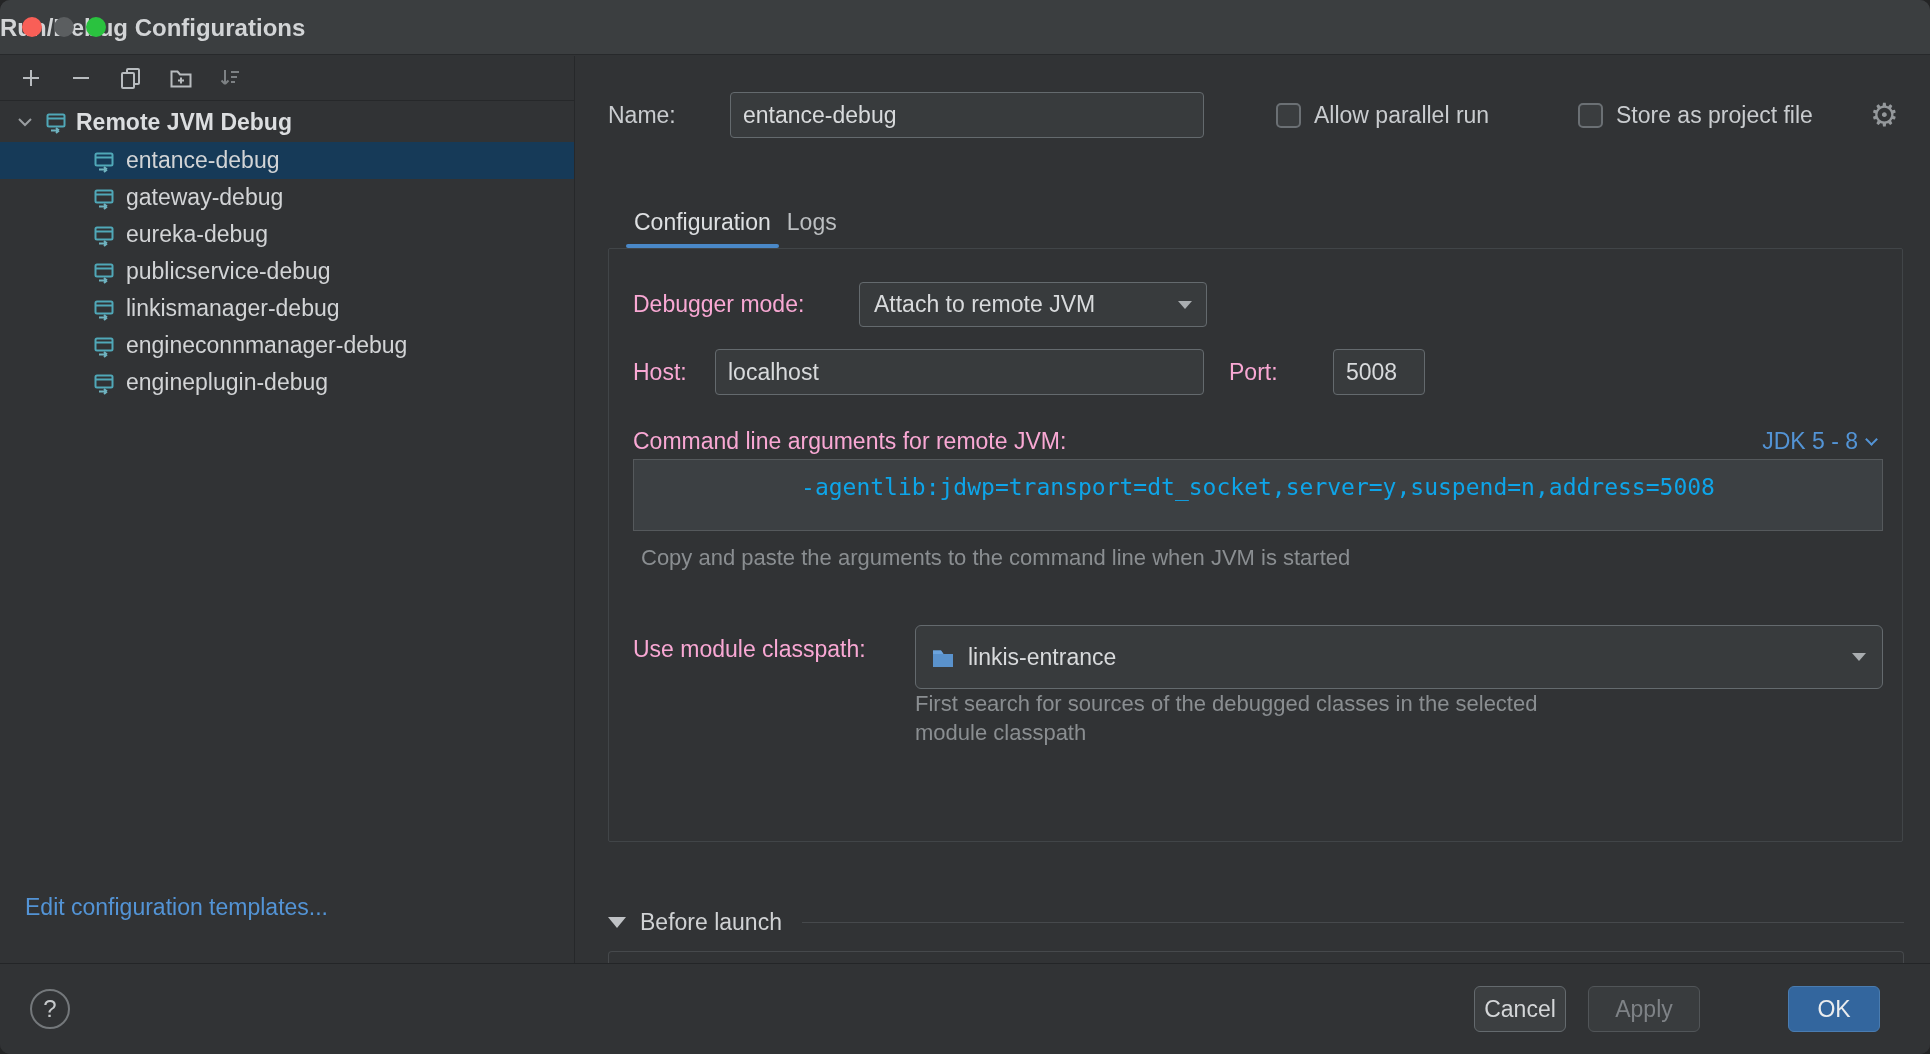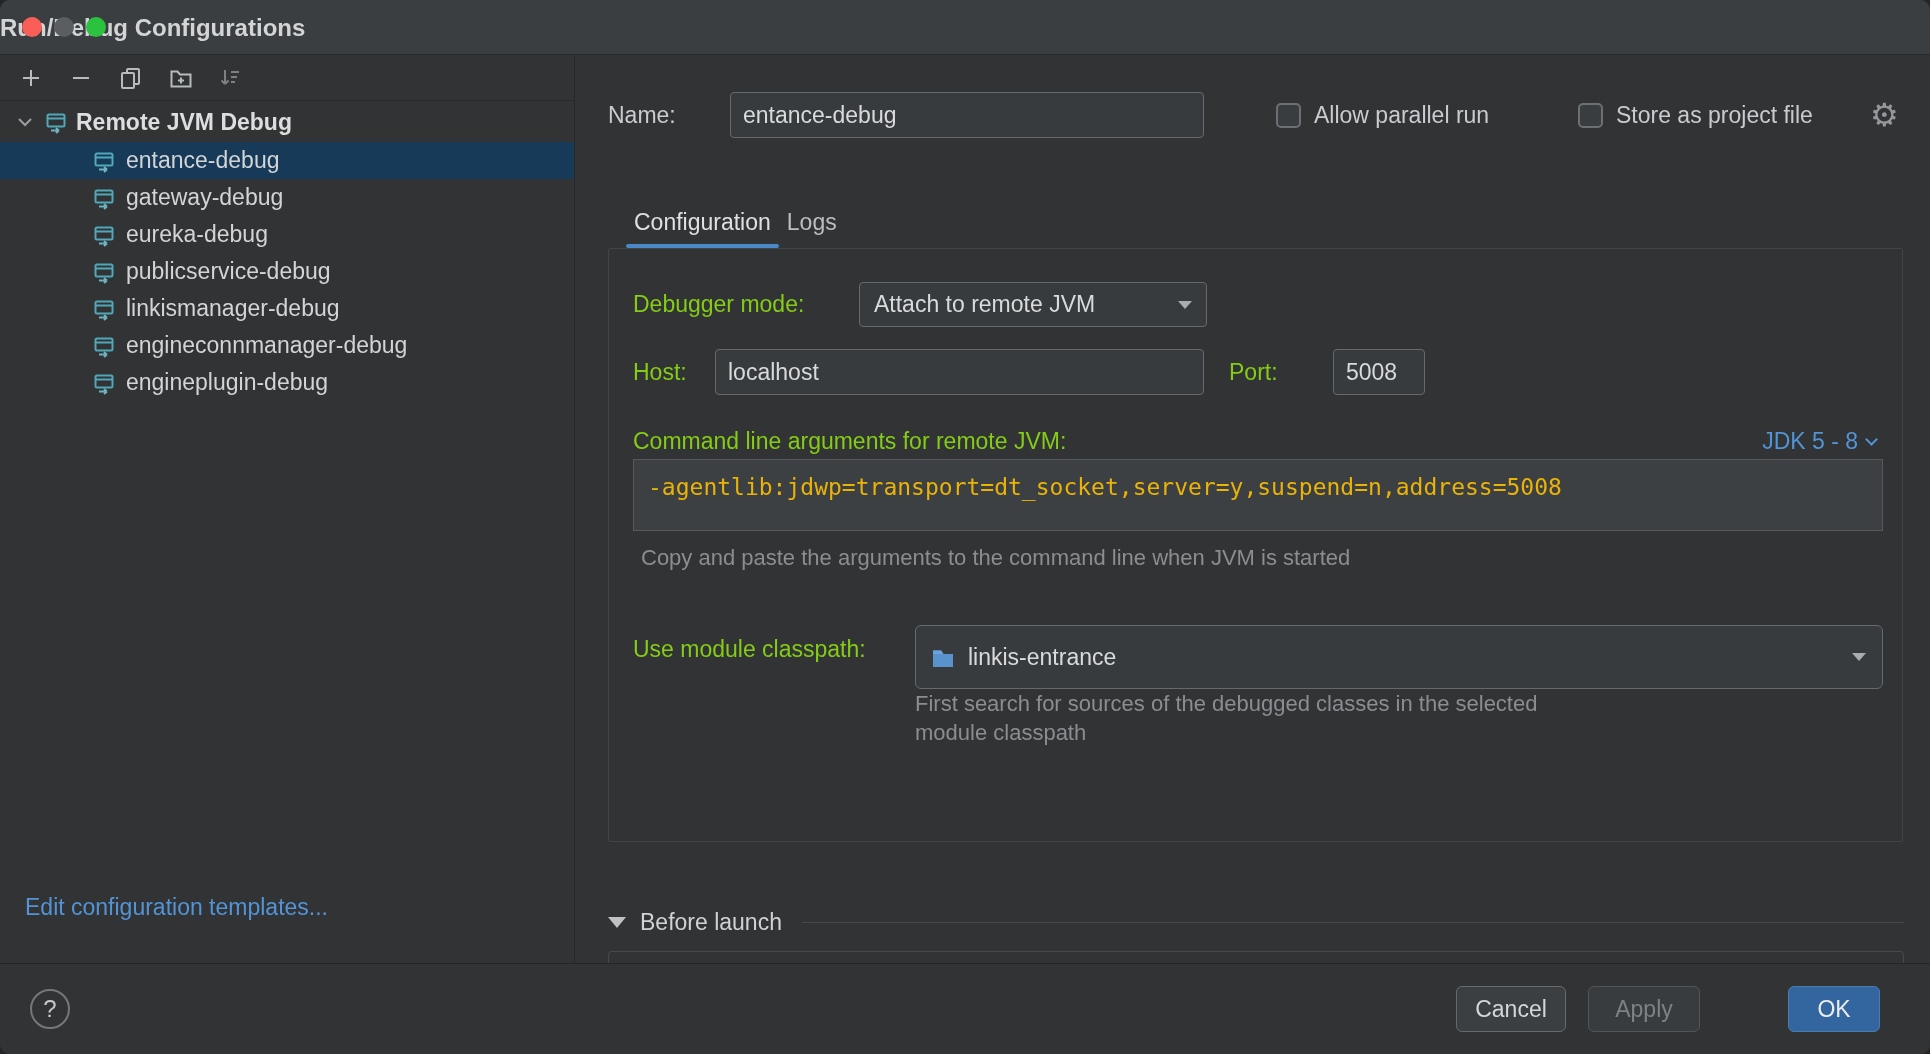--- a/index.html
+++ b/index.html
@@ -37,58 +37,58 @@
   .cb-store { left: 1002px; }
   .checkbox { width: 25px; height: 25px; border: 2px solid #6b7074; border-radius: 5px; background: #3a3d3f; flex: none; }
   .gear { position: absolute; left: 1294px; top: 41px; font-size: 32px; color: #94989b; line-height: 36px; cursor: pointer; }
 
   .tabs { position: absolute; left: 50px; top: 140px; display: flex; }
   .tab { position: relative; height: 52px; line-height: 52px; padding: 0 8px; font-size: 23px; color: #bcbfc1; cursor: pointer; }
   .tab.active { color: #dee0e2; }
   .tab .underline { position: absolute; left: 0; right: 0; bottom: 0; height: 4px; background: #4a88c7; border-radius: 2px; }
 
   .content-box { position: absolute; left: 32px; top: 192px; width: 1295px; height: 594px; border: 1px solid #414548; border-radius: 2px; }
-  .cb-label { position: absolute; font-size: 23px; color: #84cc16; }
+  .cb-label { position: absolute; font-size: 23px; color: #f9a8d4; }
   .lbl-debugger { left: 24px; top: 33px; height: 45px; line-height: 45px; }
   .combo { position: absolute; display: flex; align-items: center; background: #383b3d; border: 1px solid #646a6e; border-radius: 4px; cursor: pointer; }
   .combo .val { font-size: 23px; color: #d8dadc; }
   .arrow-down { width: 0; height: 0; border-left: 7px solid transparent; border-right: 7px solid transparent; border-top: 8px solid #a9adb0; }
   .combo-debugger { left: 250px; top: 33px; width: 348px; height: 45px; padding-left: 14px; }
   .combo-debugger .arrow-down { position: absolute; right: 14px; }
 
   .lbl-host { left: 24px; top: 100px; height: 46px; line-height: 46px; }
   .host-input { position: absolute; left: 106px; top: 100px; width: 489px; height: 46px; }
   .lbl-port { left: 620px; top: 100px; height: 46px; line-height: 46px; }
   .port-input { position: absolute; left: 724px; top: 100px; width: 92px; height: 46px; }
 
   .lbl-cmd { left: 24px; top: 176px; height: 32px; line-height: 32px; }
   .jdk-select { position: absolute; right: 26px; top: 176px; height: 32px; display: flex; align-items: center; font-size: 23px; color: #5394d6; cursor: pointer; }
   .chev { display: inline-block; width: 9px; height: 9px; border-right: 2px solid #5394d6; border-bottom: 2px solid #5394d6; transform: rotate(45deg); margin-left: 9px; margin-top: -4px; }
   .cmd-box { position: absolute; left: 24px; top: 210px; width: 1250px; height: 72px; background: #3c4043; border: 1px solid #55595c; padding: 14px 14px; cursor: text; }
-  .cmd-text { font-family: "DejaVu Sans Mono", monospace; font-size: 23px; color: #eab308; white-space: nowrap; }
+  .cmd-text { font-family: "DejaVu Sans Mono", monospace; font-size: 23px; color: #0ea5e9; white-space: nowrap; text-align: center; }
   .hint { font-size: 22px; color: #8a8e91; }
   .cmd-hint { position: absolute; left: 32px; top: 296px; }
 
   .lbl-module { left: 24px; top: 376px; height: 48px; line-height: 48px; }
   .combo-module { left: 306px; top: 376px; width: 968px; height: 64px; padding-left: 14px; border-radius: 6px; }
   .combo-module .val { margin-left: 12px; }
   .combo-module .arrow-down { position: absolute; right: 16px; }
   .module-hint { position: absolute; left: 306px; top: 440px; line-height: 29px; }
 
   .before-row { position: absolute; left: 32px; right: 26px; top: 846px; height: 40px; display: flex; align-items: center; gap: 14px; font-size: 23px; color: #d0d2d4; cursor: pointer; }
   .tri-down { width: 0; height: 0; border-left: 9px solid transparent; border-right: 9px solid transparent; border-top: 11px solid #bfc2c5; }
   .before-divider { flex: 1; height: 1px; background: #46494c; margin-left: 6px; }
   .cut-panel { position: absolute; left: 32px; right: 26px; top: 895px; height: 13px; border: 1px solid #46494c; border-bottom: none; border-radius: 4px 4px 0 0; }
 
   
   .footer { position: absolute; left: 0; right: 0; top: 963px; height: 91px; border-top: 1px solid #232527; display: flex; align-items: center; background: #313335; }
   .help { margin-left: 30px; width: 40px; height: 40px; border: 2px solid #74787b; border-radius: 50%; text-align: center; line-height: 36px; font-size: 24px; color: #c6c9cb; cursor: pointer; }
   .btns { margin-left: auto; display: flex; align-items: center; margin-right: 50px; }
   .btn { height: 46px; border-radius: 6px; font-size: 23px; display: flex; align-items: center; justify-content: center; cursor: pointer; font-family: "Liberation Sans", sans-serif; }
-  .btn.cancel { width: 110px; background: #3c3f41; border: 1px solid #646a6e; color: #d4d6d8; }
+  .btn.cancel { width: 92px; background: #3c3f41; border: 1px solid #646a6e; color: #d4d6d8; }
   .btn.apply { width: 112px; background: #393c3e; border: 1px solid #515558; color: #7e8286; margin-left: 22px; }
   .btn.ok { width: 92px; background: #33669e; border: 1px solid #4a7cb0; color: #eaecee; margin-left: 88px; }
 </style>
 </head>
 <body>
 
 <div id="window">
 
   <div class="titlebar">
     <span class="light red"></span>

